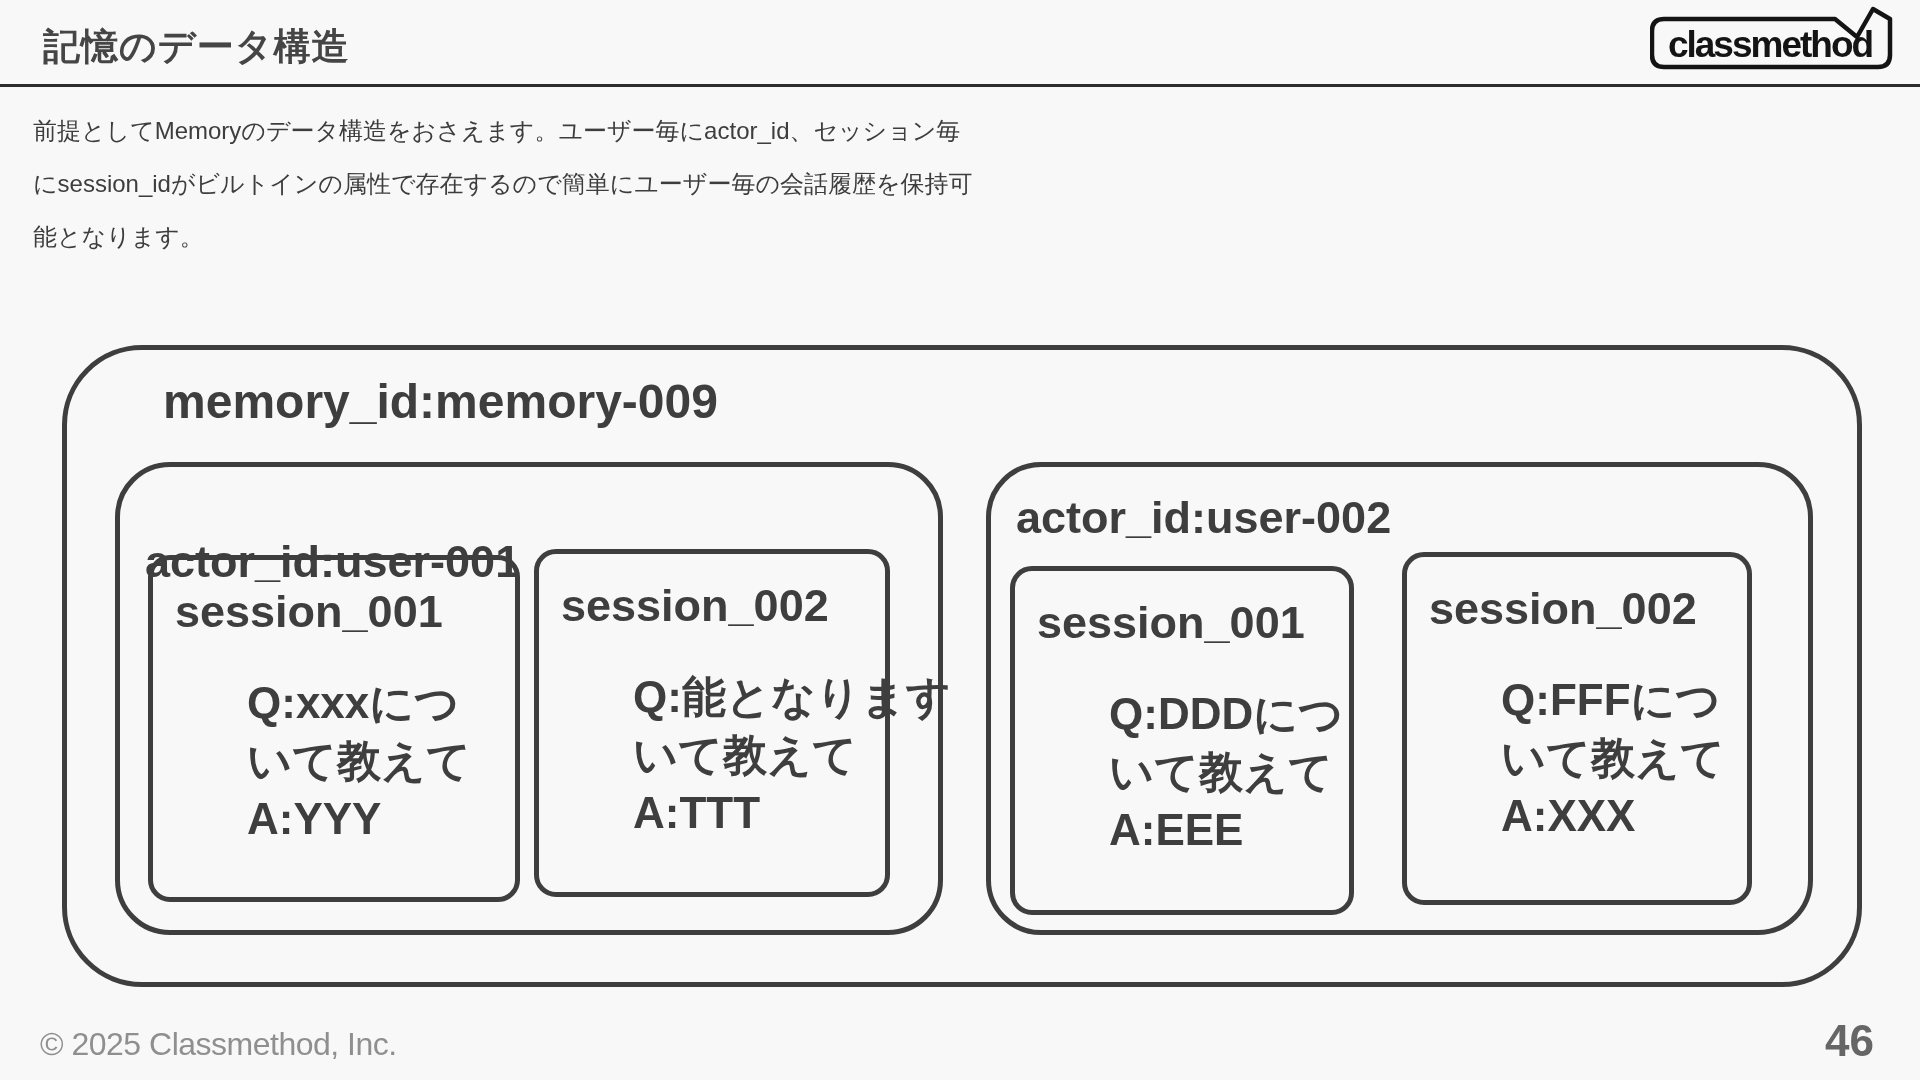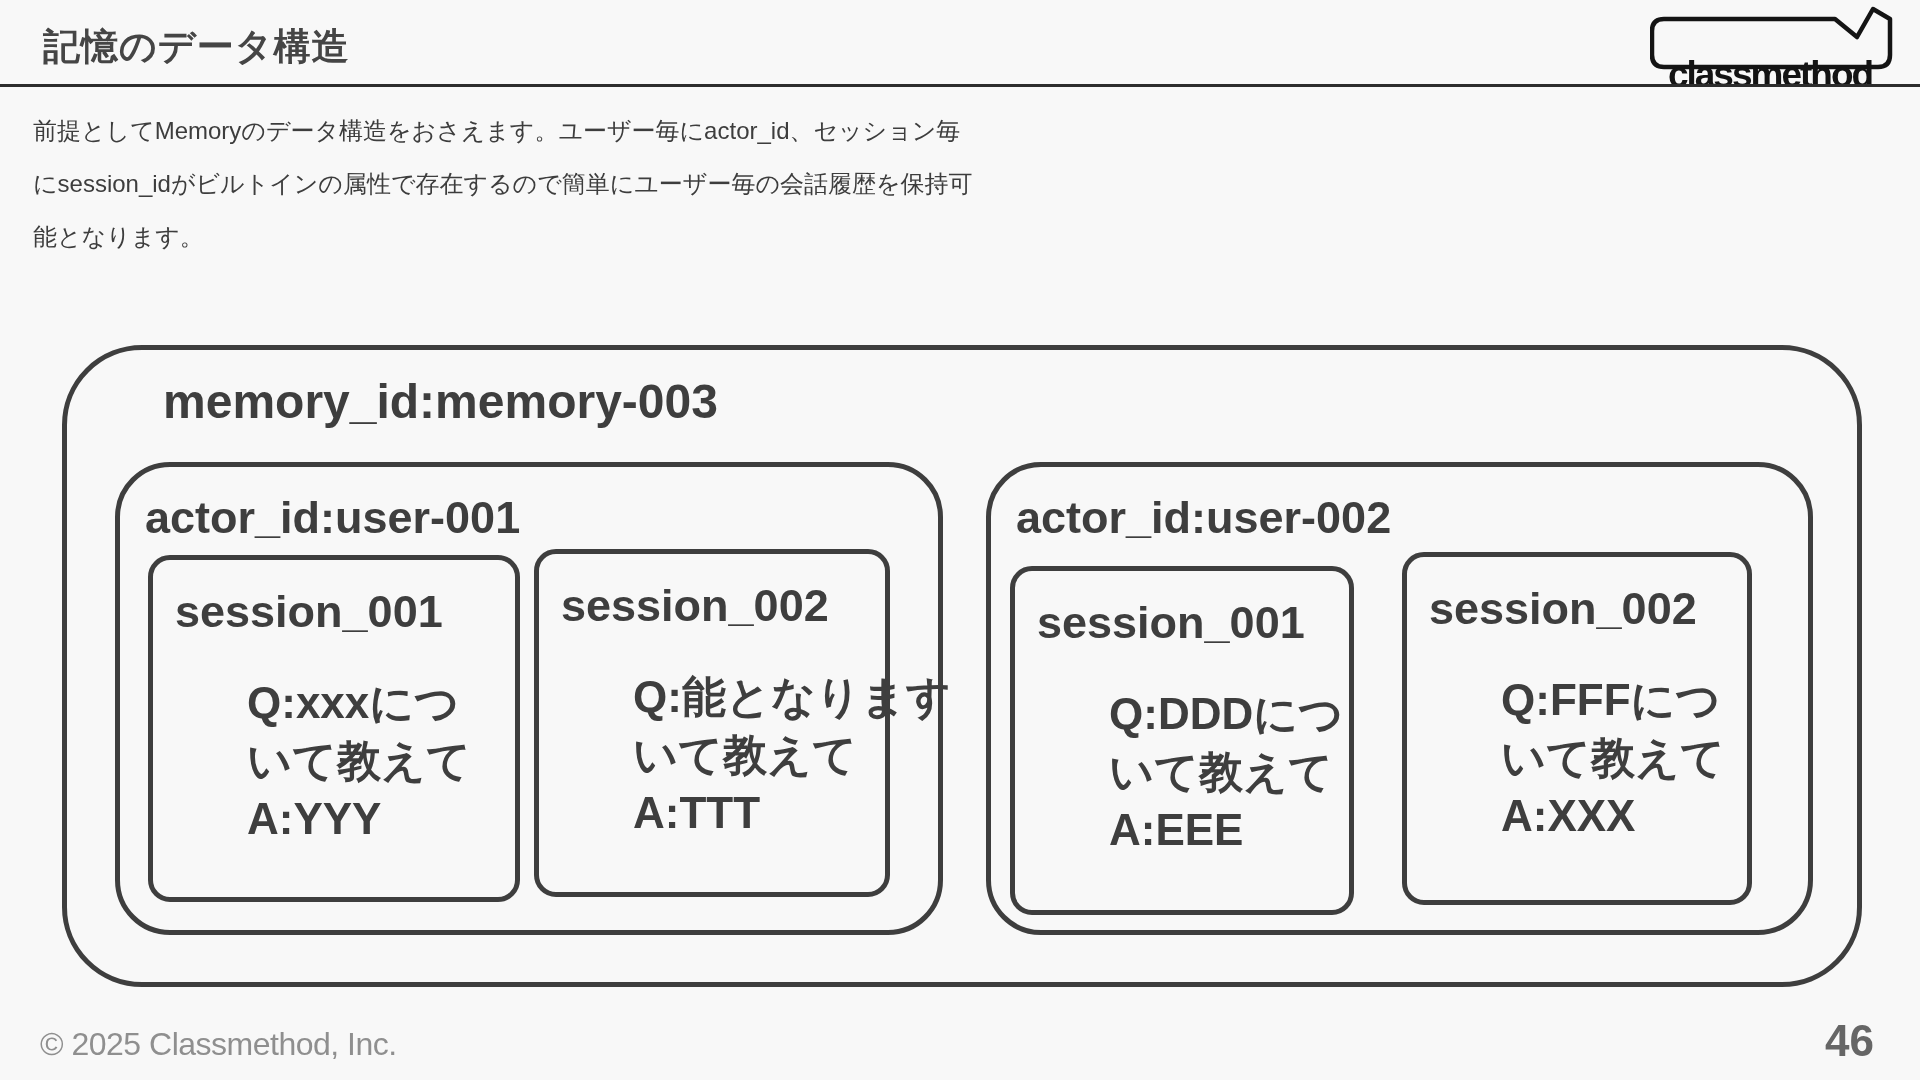--- a/index.html
+++ b/index.html
@@ -17,41 +17,41 @@
   
   .slide-title{
     position:absolute;left:43px;top:22px;
     font-size:37px;font-weight:bold;color:var(--title);letter-spacing:1px;
   }
   .header-rule{position:absolute;left:0;top:84px;width:1920px;height:3px;background:var(--rule);}
   .logo{position:absolute;left:1650px;top:4px;width:244px;height:64px;}
   .logo svg{position:absolute;inset:0;}
   .logo-text{
     position:absolute;left:0;right:4px;top:20px;text-align:center;
-    font-size:37px;font-weight:bold;color:var(--logo);letter-spacing:-2px;margin-top:30px;
+    font-size:37px;font-weight:bold;color:var(--logo);letter-spacing:-2px;
   }
 
   
   .intro{position:absolute;left:33px;top:104px;width:1870px;color:var(--text);}
   .intro-line{font-size:24px;line-height:53px;white-space:nowrap;}
 
   
   .dbox{position:absolute;border:5px solid var(--line);background:transparent;}
   .box-outer {left:62px;  top:345px; width:1800px;height:642px;border-radius:80px;}
   .box-actor1{left:115px; top:462px; width:828px; height:473px;border-radius:55px;}
   .box-actor2{left:986px; top:462px; width:827px; height:473px;border-radius:55px;}
   .box-ls1{left:148px; top:555px;width:372px;height:347px;border-radius:48px;}
   .box-ls2{left:534px; top:549px;width:356px;height:348px;border-radius:48px;}
   .box-rs1{left:1010px;top:566px;width:344px;height:349px;border-radius:48px;}
   .box-rs2{left:1402px;top:552px;width:350px;height:353px;border-radius:48px;}
 
   .dlabel{position:absolute;font-weight:bold;color:var(--line);white-space:nowrap;}
   .memory-label{left:163px;top:374px;font-size:48px;}
   .actor-label{top:492px;font-size:45px;}
-  .actor1-label{left:145px;}
+  .actor1-label{left:145px;margin-top:44px;}
   .actor2-label{left:1016px;}
 
   .session{padding:26px 18px 0 22px;color:var(--line);border-radius:22px;}
   .session-title{font-size:45px;font-weight:bold;white-space:nowrap;}
   .session-body{margin-top:36px;padding-left:28px;font-weight:bold;}
   .session-line{font-size:44px;line-height:58px;white-space:nowrap;margin-left:44px;}
 
   
   .copyright{position:absolute;left:40px;top:1026px;font-size:32px;color:var(--footer);letter-spacing:-0.5px;}
   .page-number{position:absolute;right:46px;top:1016px;font-size:44px;font-weight:bold;color:var(--page);}
@@ -72,21 +72,21 @@
 
   <div class="header-rule"></div>
 
   <div class="intro">
     <div class="intro-line">前提としてMemoryのデータ構造をおさえます。ユーザー毎にactor_id、セッション毎</div>
     <div class="intro-line">にsession_idがビルトインの属性で存在するので簡単にユーザー毎の会話履歴を保持可</div>
     <div class="intro-line">能となります。</div>
   </div>
 
   <div class="dbox box-outer"></div>
-  <div class="dlabel memory-label">memory_id:memory-003</div>
+  <div class="dlabel memory-label">memory_id:memory-009</div>
 
   <div class="dbox box-actor1"></div>
   <div class="dlabel actor-label actor1-label">actor_id:user-001</div>
 
   <div class="dbox box-actor2"></div>
   <div class="dlabel actor-label actor2-label">actor_id:user-002</div>
 
   <div class="dbox box-ls1 session">
     <div class="session-title">session_001</div>
     <div class="session-body">

